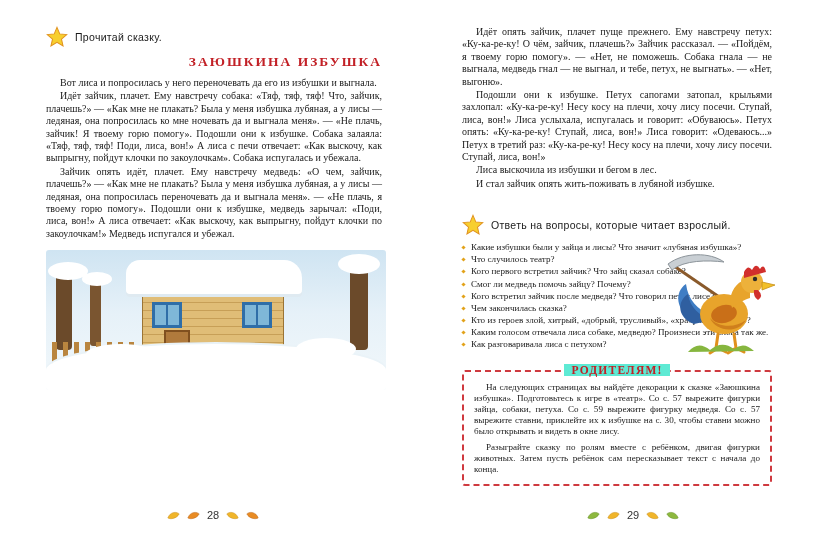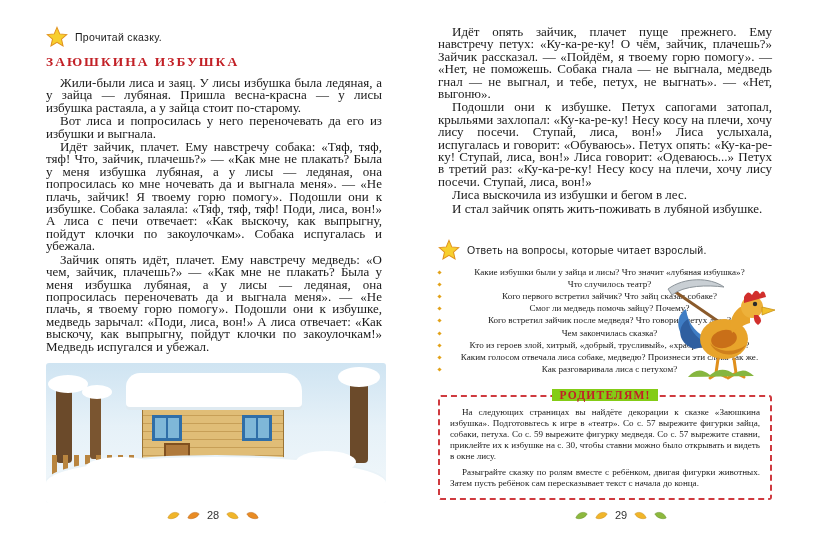--- a/index.html
+++ b/index.html
@@ -12,20 +12,21 @@
     background: #ffffff;
     font-family: "Liberation Serif", serif;
     color: #1a1a1a;
     overflow: hidden;
   }
   .spread {
     position: relative;
     width: 816px;
     height: 537px;
     display: flex;
+    gap: 24px;
   }
   .page {
     position: relative;
     width: 410px;
     height: 537px;
     box-sizing: border-box;
   }
   .page-left {
     padding: 26px 28px 0 46px;
   }
@@ -48,31 +49,31 @@
   }
   .star svg { display: block; }
   .star-text {
     font-family: "Liberation Sans", sans-serif;
     font-size: 10.5px;
     letter-spacing: 0.3px;
     color: #1a1a1a;
   }
 
   .tale-title {
-    text-align: left;
+    text-align: right;
     font-family: "Liberation Serif", serif;
     font-weight: bold;
     font-size: 13.5px;
     letter-spacing: 2px;
     color: #c22026;
     margin: 2px 0 7px 0;
   }
 
   p.body {
-    font-size: 13px;
+    font-size: 10px;
     line-height: 12.4px;
     text-align: justify;
     text-indent: 14px;
     margin: 0 0 1px 0;
     hyphens: auto;
   }
 
   
   .illus-winter {
     position: relative;
@@ -161,21 +162,21 @@
     margin: 2px 0 0 0;
     padding: 0;
     list-style: none;
   }
   .q-list li {
     font-size: 9.1px;
     line-height: 10.6px;
     padding-left: 9px;
     position: relative;
     margin-bottom: 1.5px;
-    text-align: center;
+    text-align: left;
   }
   .q-list li::before {
     content: "";
     position: absolute;
     left: 0; top: 4px;
     width: 3px; height: 3px;
     background: #e2a21a;
     transform: rotate(45deg);
   }
   .q-wrap {
@@ -199,21 +200,21 @@
     position: relative;
   }
   .parents-title {
     text-align: center;
     color: #c22026;
     font-family: "Liberation Serif", serif;
     font-weight: bold;
     font-size: 11.5px;
     letter-spacing: 1.2px;
     margin: -15px auto 6px auto;
-    background: #84cc16;
+    background: #5eead4;
     display: table;
     padding: 0 8px;
   }
   .parents-box p {
     font-size: 9.1px;
     line-height: 11px;
     text-align: justify;
     text-indent: 12px;
     margin: 0 0 5px 0;
   }
@@ -230,21 +231,20 @@
       <span class="star">
         <svg viewBox="0 0 24 24" width="22" height="22">
           <polygon points="12,1.5 15,8.6 22.6,9.3 16.9,14.3 18.6,21.8 12,17.8 5.4,21.8 7.1,14.3 1.4,9.3 9,8.6" fill="#f7cf2e" stroke="#e0911d" stroke-width="1.1"></polygon>
         </svg>
       </span>
       <span class="star-text">Прочитай сказку.</span>
     </div>
 
     <div class="tale-title">ЗАЮШКИНА ИЗБУШКА</div>
 
-    <p class="body">Жили-были лиса и заяц. У лисы избушка была ледяная, а у зайца — лубяная. Пришла весна-красна — у лисы избушка растаяла, а у зайца стоит по-старому.</p>
     <p class="body">Вот лиса и попросилась у него переночевать да его из избушки и выгнала.</p>
     <p class="body">Идёт зайчик, плачет. Ему навстречу собака: «Тяф, тяф, тяф! Что, зайчик, плачешь?» — «Как мне не плакать? Была у меня избушка лубяная, а у лисы — ледяная, она попросилась ко мне ночевать да и выгнала меня». — «Не плачь, зайчик! Я твоему горю помогу». Подошли они к избушке. Собака залаяла: «Тяф, тяф, тяф! Поди, лиса, вон!» А лиса с печи отвечает: «Как выскочу, как выпрыгну, пойдут клочки по закоулочкам». Собака испугалась и убежала.</p>
     <p class="body">Зайчик опять идёт, плачет. Ему навстречу медведь: «О чем, зайчик, плачешь?» — «Как мне не плакать? Была у меня избушка лубяная, а у лисы — ледяная, она попросилась переночевать да и выгнала меня». — «Не плачь, я твоему горю помогу». Подошли они к избушке, медведь зарычал: «Поди, лиса, вон!» А лиса отвечает: «Как выскочу, как выпрыгну, пойдут клочки по закоулочкам!» Медведь испугался и убежал.</p>
 
     <div class="illus-winter">
       <div class="iw-sky"></div>
 
       <div style="position:absolute;left:10px;bottom:40px;width:16px;height:86px;background:#6b4a2a;border-radius:4px;"></div>
       <div class="snow-cap" style="left:2px;bottom:110px;width:40px;height:18px;"></div>
       <div style="position:absolute;left:44px;bottom:44px;width:11px;height:70px;background:#7a5530;border-radius:3px;"></div>

